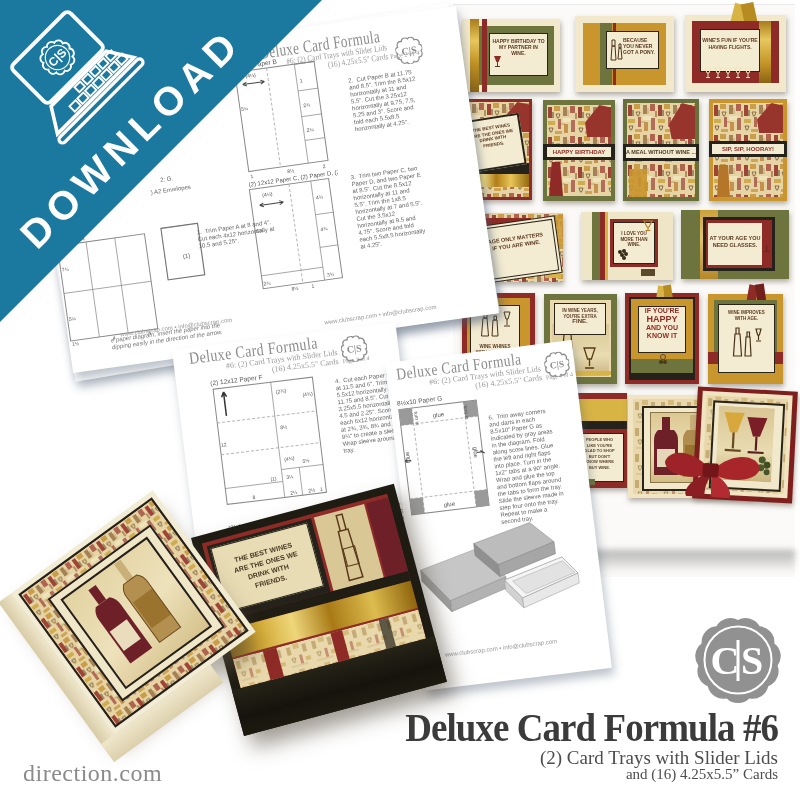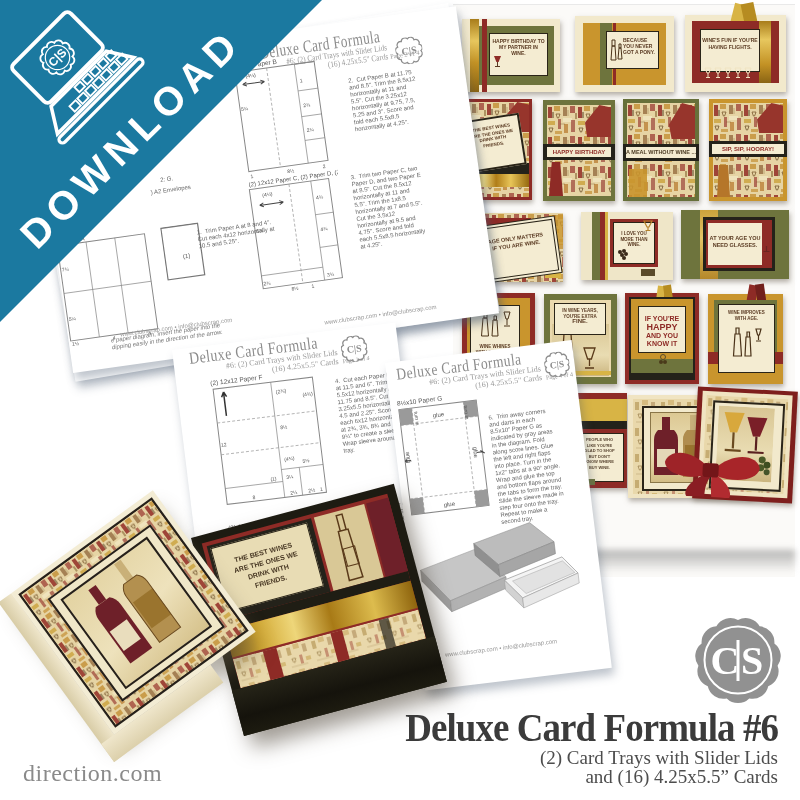--- a/index.html
+++ b/index.html
@@ -233,21 +233,21 @@
  <div class="lbl" style="left:10px;top:9px;width:50px;height:26px;font-size:4.5px;line-height:5.5px;padding-top:4px;">IN WINE YEARS,<br>YOU'RE EXTRA<br><b style="font-size:6px">FINE.</b></div>
  <div class="a" style="left:6px;top:77px;width:61px;height:4px;background:#d8b445;"></div>
 </div>
 
 <div class="card" style="left:172px;top:288px;width:74px;height:91px;background:#8e2b26;overflow:visible;">
  <div class="a" style="left:32px;top:-7px;width:8px;height:14px;background:#d8b445;transform:rotate(8deg);"></div>
  <div class="a" style="left:39px;top:-8px;width:8px;height:15px;background:#b68c21;transform:rotate(-8deg);"></div>
  <div class="a" style="left:4px;top:4px;width:66px;height:83px;background:#24221a;"></div>
  <div class="a" style="left:6px;top:6px;width:62px;height:66px;background:#c9952d;"></div>
  <div class="a" style="left:6px;top:66px;width:62px;height:14px;background:#6e743d;"></div>
- <div class="lbl" style="left:13px;top:13px;width:48px;height:47px;font-size:7px;line-height:8px;padding-top:8px;box-sizing:border-box;color:#8e2b26;">IF YOU'RE<br><b style="font-size:9px">HAPPY</b><br>AND YOU<br>KNOW IT</div>
+ <div class="lbl" style="left:13px;top:13px;width:48px;height:47px;font-size:7px;line-height:8px;padding-top:0;box-sizing:border-box;color:#8e2b26;">IF YOU'RE<br><b style="font-size:9px">HAPPY</b><br>AND YOU<br>KNOW IT</div>
  <svg class="a" style="left:33px;top:60px" width="10" height="14">
         <circle cx="5" cy="4" r="2.5" fill="none" stroke="#5a4a2a" stroke-width="1"></circle>
         <circle cx="3" cy="9" r="2" fill="#4a3a1a"></circle>
         <circle cx="7" cy="9" r="2" fill="#4a3a1a"></circle>
       </svg>
 </div>
 
 <div class="card" style="left:255px;top:289px;width:75px;height:90px;background:#c9952d;overflow:visible;">
  <div class="a" style="left:40px;top:-9px;width:9px;height:16px;background:#8e2b26;transform:rotate(10deg);"></div>
  <div class="a" style="left:48px;top:-10px;width:9px;height:17px;background:#71201c;transform:rotate(-8deg);"></div>
@@ -608,15 +608,15 @@
  <path d="M0.00,-40.00 A16,16 0 0 1 21.63,-33.65 A16,16 0 0 1 36.39,-16.62 A16,16 0 0 1 39.59,5.69 A16,16 0 0 1 30.23,26.19 A16,16 0 0 1 11.27,38.38 A16,16 0 0 1 -11.27,38.38 A16,16 0 0 1 -30.23,26.19 A16,16 0 0 1 -39.59,5.69 A16,16 0 0 1 -36.39,-16.62 A16,16 0 0 1 -21.63,-33.65 A16,16 0 0 1 0.00,-40.00 Z" fill="#919191"></path>
  <circle cx="0" cy="0" r="33.5" fill="none" stroke="#ffffff" stroke-width="2"></circle>
  <text x="-13" y="14" text-anchor="middle" font-size="40" font-weight="bold" font-family="Liberation Serif" fill="#ffffff">C</text>
  <text x="14" y="14" text-anchor="middle" font-size="40" font-weight="bold" font-family="Liberation Serif" fill="#ffffff">S</text>
  <rect x="-1.5" y="-20" width="3" height="41" fill="#ffffff"></rect>
 </svg>
 
 <div class="a" style="left:300px;top:703px;width:478px;text-align:right;font-family:'Liberation Serif',serif;font-weight:bold;font-size:41px;color:#3b3b3b;letter-spacing:-1px;transform:scaleX(.9);transform-origin:100% 0;">Deluxe Card Formula #6</div>
 
 <div class="a" style="left:400px;top:747px;width:378px;text-align:right;font-family:Liberation Serif, serif;font-size:19px;color:#4d4d4d;">(2) Card Trays with Slider Lids</div>
-<div class="a" style="left:400px;top:766px;width:378px;text-align:right;font-family:'Liberation Serif',serif;font-size:19px;color:#4d4d4d;">and (16) 4.25x5.5” Cards</div>
+<div class="a" style="left:400px;top:766px;width:378px;text-align:right;font-family:'Liberation Serif',serif;font-size:15px;color:#4d4d4d;">and (16) 4.25x5.5” Cards</div>
 
 <div class="a" style="left:23px;top:760px;font-family:'Liberation Serif',serif;font-size:24px;color:#8a8a8a;letter-spacing:.5px;">direction.com</div>
 
 </body></html>

